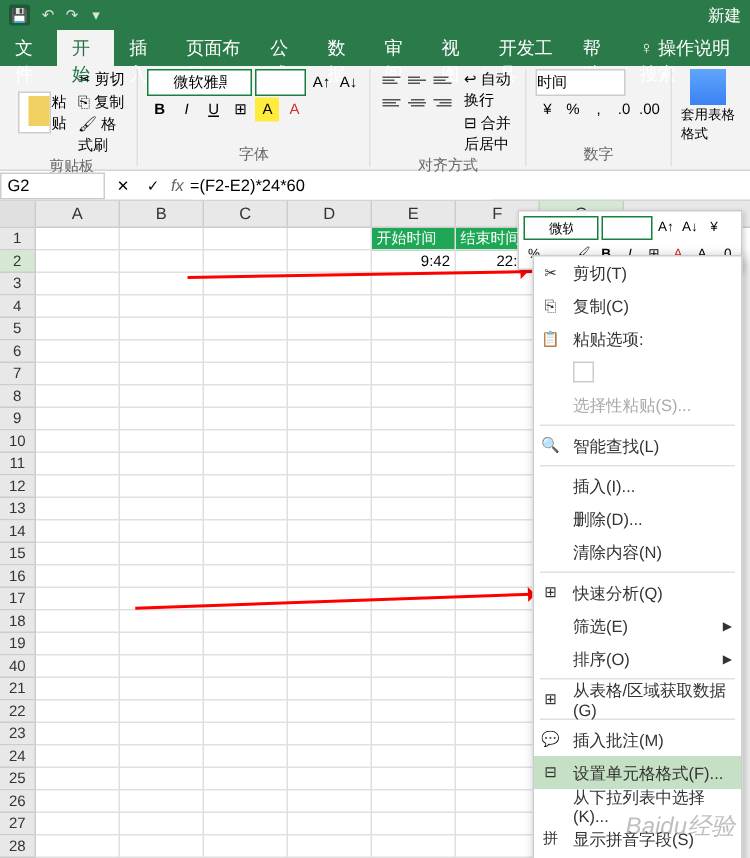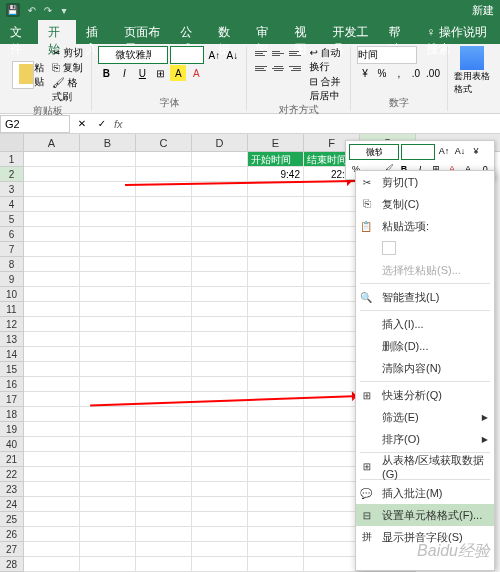--- a/index.html
+++ b/index.html
@@ -197,20 +197,21 @@
     </div>
   </div>
 </div>
 
 <div class="namebox-row">
   <input class="namebox" value="G2" style="">
   <div class="fx-area">
     <button class="btn-sm">✕</button>
     <button class="btn-sm">✓</button>
     <span class="fx-label">fx</span>
+    <input class="formula-input" value="=(F2-E2)*24*60" style="">
   </div>
 </div>
 
 <div class="grid-area">
   <div class="col-headers">
     <div class="corner"></div>
     <div class="col-header">A</div>
     <div class="col-header">B</div>
     <div class="col-header">C</div>
     <div class="col-header">D</div>
@@ -578,20 +579,23 @@
   <div class="ctx-sep"></div>
   <div class="ctx-item">
       <span class="ctx-icon">💬</span>
       <span>插入批注(M)</span>
     </div>
   <div class="ctx-item highlighted">
       <span class="ctx-icon">⊟</span>
       <span>设置单元格格式(F)...</span>
     </div>
   <div class="ctx-item">
+      <span>从下拉列表中选择(K)...</span>
+    </div>
+  <div class="ctx-item">
       <span class="ctx-icon">拼</span>
       <span>显示拼音字段(S)</span>
     </div>
   <div class="ctx-item"></div>
 
 </div>
 
 <div class="arrow-annotation arrow1"></div>
 <div class="arrow-annotation arrow2"></div>
 <div class="watermark">Baidu经验</div>

